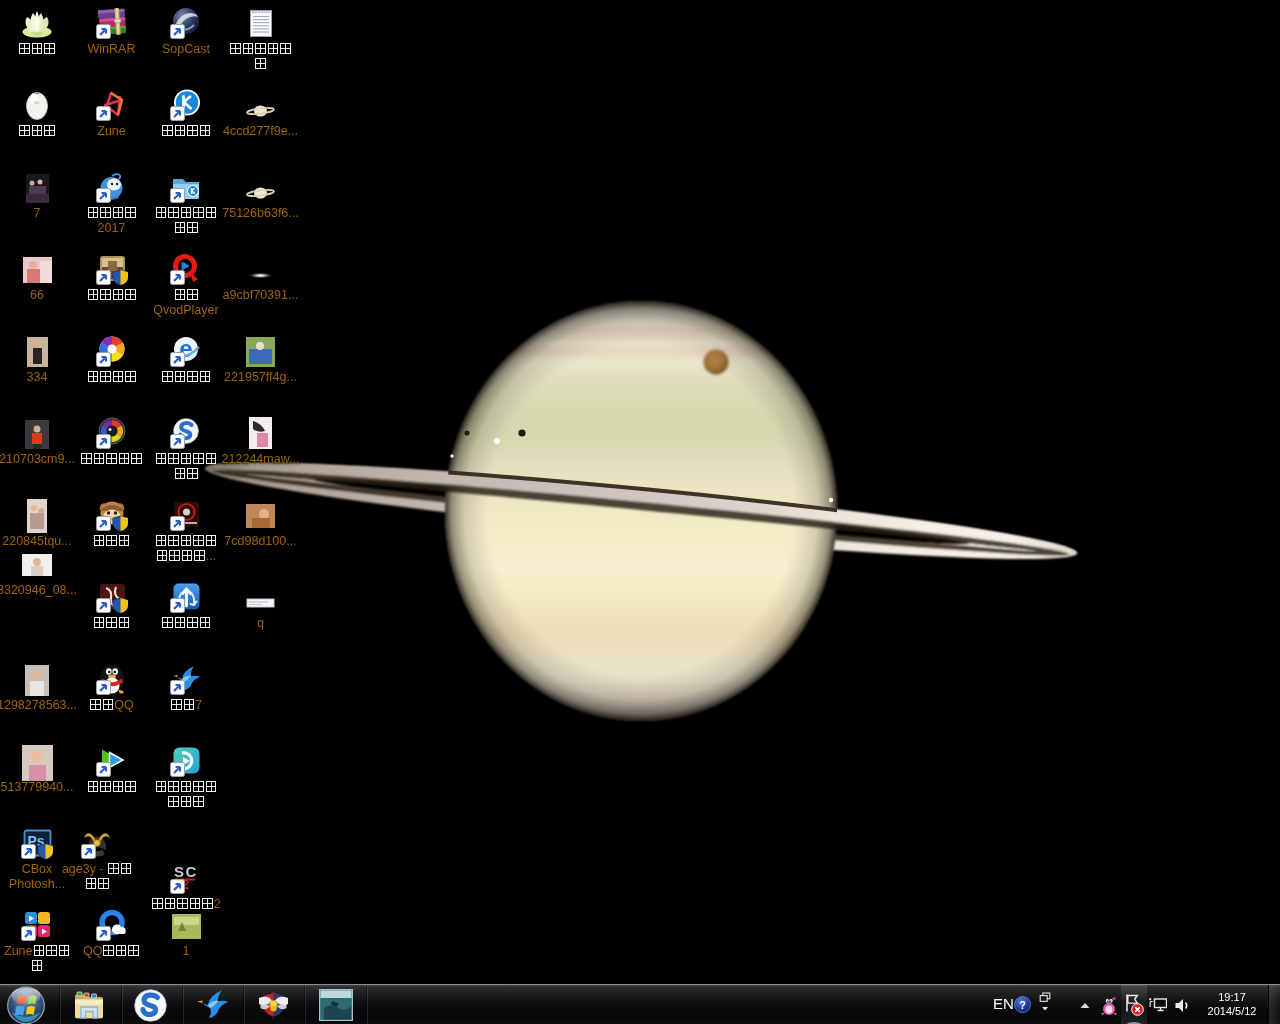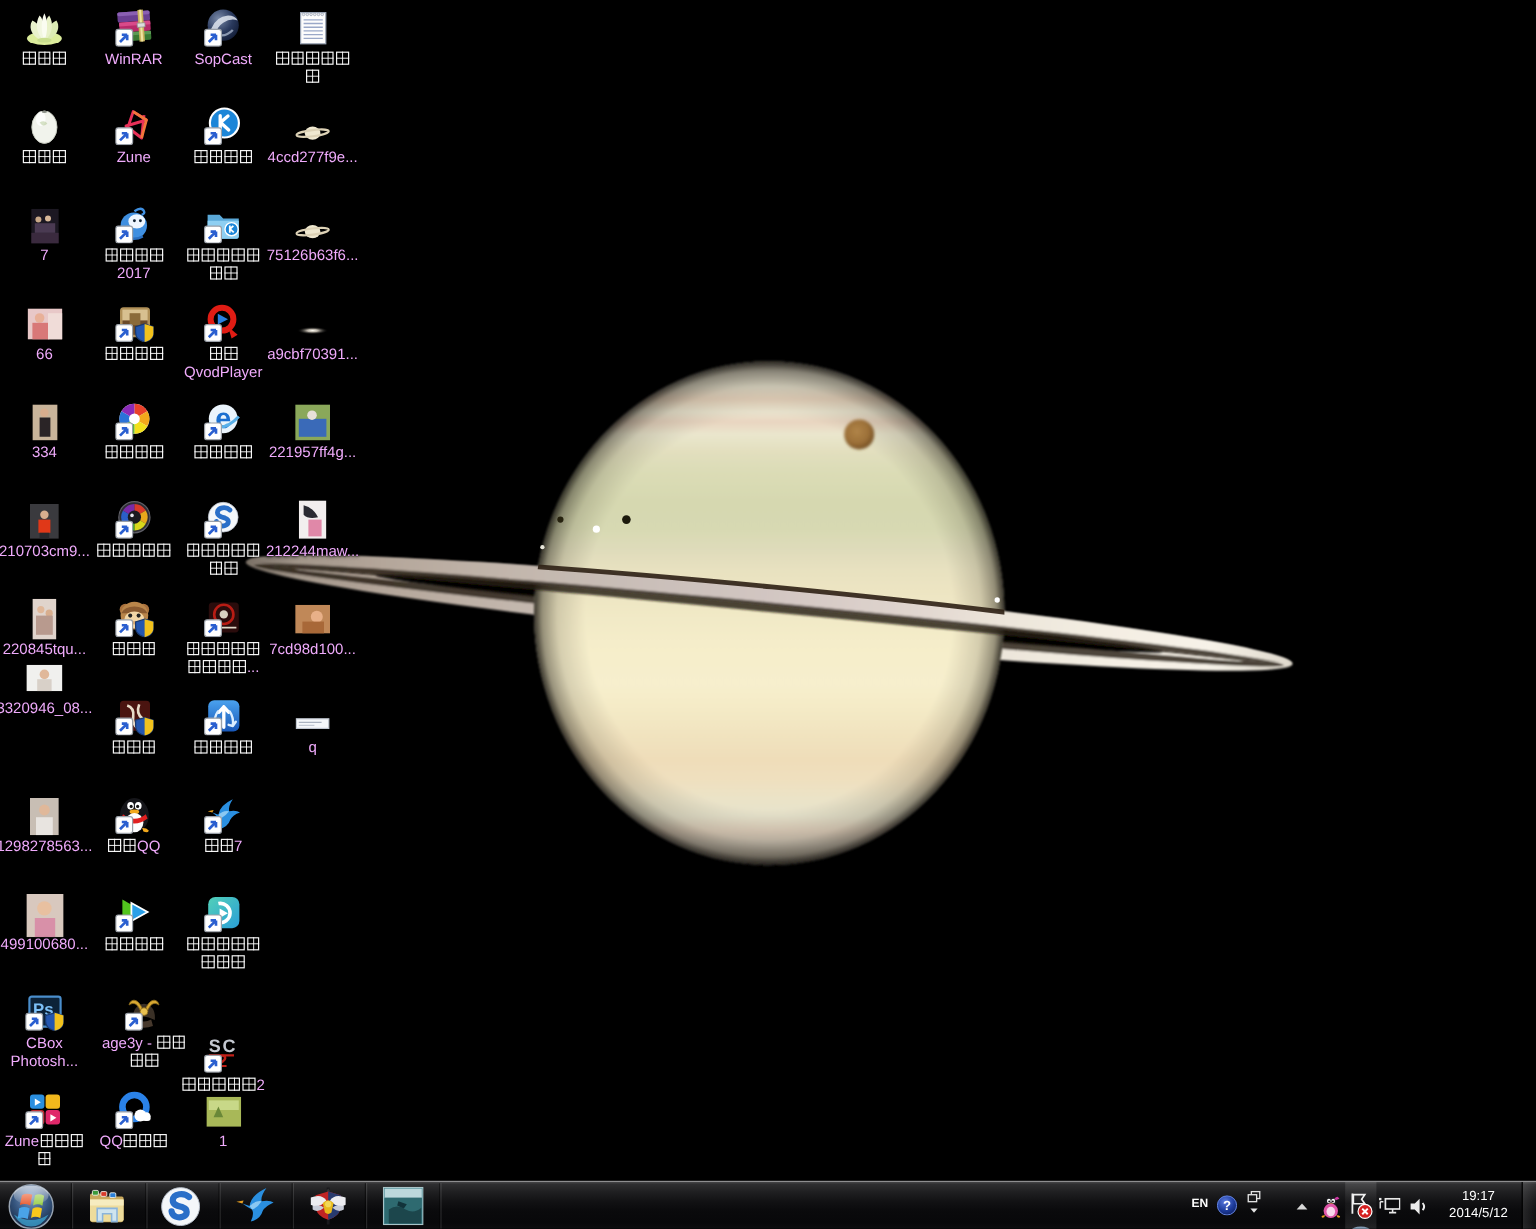--- a/index.html
+++ b/index.html
@@ -1,21 +1,21 @@
 <!DOCTYPE html>
 <html><head><meta charset="utf-8"><title>d</title><style>
 *{box-sizing:border-box}
 html,body{margin:0;padding:0}
 body{width:1280px;height:1024px;background:#000;overflow:hidden;
  font-family:"Liberation Sans",sans-serif;position:relative}
 #sat{position:absolute;left:0;top:0}
 .cell{position:absolute;width:74px;height:80px}
 .ic{position:relative;display:block;margin:0 auto}
 .lb{position:absolute;top:35px;left:-14px;right:-14px;text-align:center;
- font-size:12.5px;line-height:15px;color:#f0abfc;
+ font-size:12.5px;line-height:15px;color:#a16207;
  text-shadow:0 1px 3px rgba(0,0,0,.95),0 0 2px rgba(0,0,0,.9)}
 .lb i.c{display:inline-block;width:10.5px;height:11px;margin:0 1px -1px 1px;
  border:1px solid rgba(255,255,255,.96);
  background-image:linear-gradient(to right,transparent 4px,rgba(255,255,255,.92) 4px,rgba(255,255,255,.92) 5px,transparent 5px),
  linear-gradient(to bottom,transparent 4px,rgba(255,255,255,.92) 4px,rgba(255,255,255,.92) 5px,transparent 5px)}
 .lb span{vertical-align:top}
 #bar{position:absolute;left:0;top:984px;width:1280px;height:40px;
  background:linear-gradient(180deg,#464648 0,#2e2e30 2px,#202022 8px,#121214 16px,#0a0a0c 24px,#08080a 34px,#0e0e10 40px);
  border-top:1px solid #8e8e90}
 .sep{position:absolute;top:1px;height:38px;width:1px;background:rgba(255,255,255,.12);box-shadow:-1px 0 0 rgba(0,0,0,.5)}
@@ -569,21 +569,21 @@
       </g>
     </svg>
     <div class="lb"><i class="c"></i><i class="c"></i><span>7</span></div>
   </div>
 <div class="cell" style="left:0px;top:745px">
     <svg class="ic" width="31" height="36" viewBox="0 0 31 36">
       <rect width="31" height="36" fill="#d8c8be"></rect>
       <circle cx="15" cy="12" r="6" fill="#e8c0a0"></circle>
       <rect x="7" y="20" width="17" height="16" fill="#d890a8"></rect>
     </svg>
-    <div class="lb"><span>499100680...</span></div>
+    <div class="lb"><span>513779940...</span></div>
   </div>
 <div class="cell" style="left:74.5px;top:745px">
     <svg class="ic" width="32" height="32" viewBox="0 0 32 32">
       <path d="M6,4.5 L24,15 L6,25.5z" fill="#52c41e"></path>
       <path d="M13.5,7.5 L27,15 L13.5,22.5z" fill="#2a9fe8" stroke="#fff" stroke-width="1.5"></path>
       <g>
         <rect x="0.5" y="17.5" width="14" height="14" rx="2" fill="#fff" stroke="#9aa0a8"></rect>
         <path d="M4,28 L10,22 M10,22 v4.5 M10,22 h-4.5" stroke="#2a5fd0" stroke-width="2.2" fill="none"></path>
       </g>
     </svg>
@@ -615,21 +615,21 @@
         <path d="M24.5,17 l7.5,2.2 v4.8 c0,4.5-3.4,6.9-7.5,8 c-4.1-1.1-7.5-3.5-7.5-8 v-4.8 z" fill="#2457b0" stroke="#1a3a70"></path>
         <path d="M24.5,17 l7.5,2.2 v4.8 c0,4.5-3.4,6.9-7.5,8 z" fill="#f2c21c"></path>
       </g>
       <g>
         <rect x="0.5" y="17.5" width="14" height="14" rx="2" fill="#fff" stroke="#9aa0a8"></rect>
         <path d="M4,28 L10,22 M10,22 v4.5 M10,22 h-4.5" stroke="#2a5fd0" stroke-width="2.2" fill="none"></path>
       </g>
     </svg>
     <div class="lb"><span>CBox</span><br><span>Photosh...</span></div>
   </div>
-<div class="cell" style="left:83px;top:827px">
+<div class="cell" style="left:60px;top:827px">
     <svg class="ic" width="32" height="32" viewBox="0 0 32 32">
       <path d="M7,23 Q6,11 16,9.5 Q26,11 25,23 L20,21 Q16,19.5 12,21z" fill="#3a3026"></path>
       <path d="M15.2,15 C11,3.5 4.5,5.5 3.5,10.5 C8,7.5 11,10 13.5,16.5z" fill="#d8a832" stroke="#8a6a1a" stroke-width="0.7"></path>
       <path d="M16.8,15 C21,3.5 27.5,5.5 28.5,10.5 C24,7.5 21,10 18.5,16.5z" fill="#d8a832" stroke="#8a6a1a" stroke-width="0.7"></path>
       <circle cx="16" cy="16" r="3.2" fill="#e8c050" stroke="#8a6a1a" stroke-width="0.7"></circle>
       <path d="M10,22.5 q6,3.5 12,0 l1.5,5.5 q-7.5,3 -15,0z" fill="#46382c"></path>
       <g>
         <rect x="0.5" y="17.5" width="14" height="14" rx="2" fill="#fff" stroke="#9aa0a8"></rect>
         <path d="M4,28 L10,22 M10,22 v4.5 M10,22 h-4.5" stroke="#2a5fd0" stroke-width="2.2" fill="none"></path>
       </g>
@@ -742,21 +742,21 @@
 <path d="M12,13.5 q4.5,-4.5 9,0 l-1.8,8 q-2.7,2.2 -5.4,0z" fill="#e8b81c"></path>
 <circle cx="16.5" cy="14.5" r="2.6" fill="#f2d858"></circle>
 </svg>
     <svg class="tico" style="left:319px;top:4px" width="34" height="32" viewBox="0 0 34 32">
 <rect x="0.5" y="0.5" width="33" height="31" fill="#4a8a94" stroke="#a8c4c8"></rect>
 <rect x="1.5" y="1.5" width="31" height="8" fill="#bcd8dc"></rect>
 <rect x="1.5" y="9" width="31" height="21.5" fill="#2e6a70"></rect>
 <path d="M5,19 q7,-5 14,0 q7,4 13,-1.5 v13 h-27z" fill="#1c464c"></path>
 <path d="M13,12 l7,2.5 -2.5,3.5 -5.5,-2.5z" fill="#12333a"></path>
 </svg>
-<div class="tray" style="left:993px;top:0;height:40px;font-size:10px;font-weight:bold;line-height:37px">EN</div>
+<div class="tray" style="left:993px;top:0;height:40px;font-size:15px;font-weight:normal;line-height:37px">EN</div>
 <svg class="tray" style="left:1014px;top:11px" width="17" height="17" viewBox="0 0 17 17">
 <defs>
         <radialGradient id="hlp" cx="0.4" cy="0.3" r="0.8">
           <stop offset="0" stop-color="#5a7ae0"></stop>
           <stop offset="0.6" stop-color="#1c3a9a"></stop>
           <stop offset="1" stop-color="#0c1c5a"></stop>
         </radialGradient>
       </defs>
 <circle cx="8.5" cy="8.5" r="8" fill="url(#hlp)" stroke="#6a8ae8" stroke-width="0.8"></circle>
 <text x="8.5" y="12.5" text-anchor="middle" font-size="11" font-weight="bold" fill="#fff" font-family="Liberation Sans">?</text>

